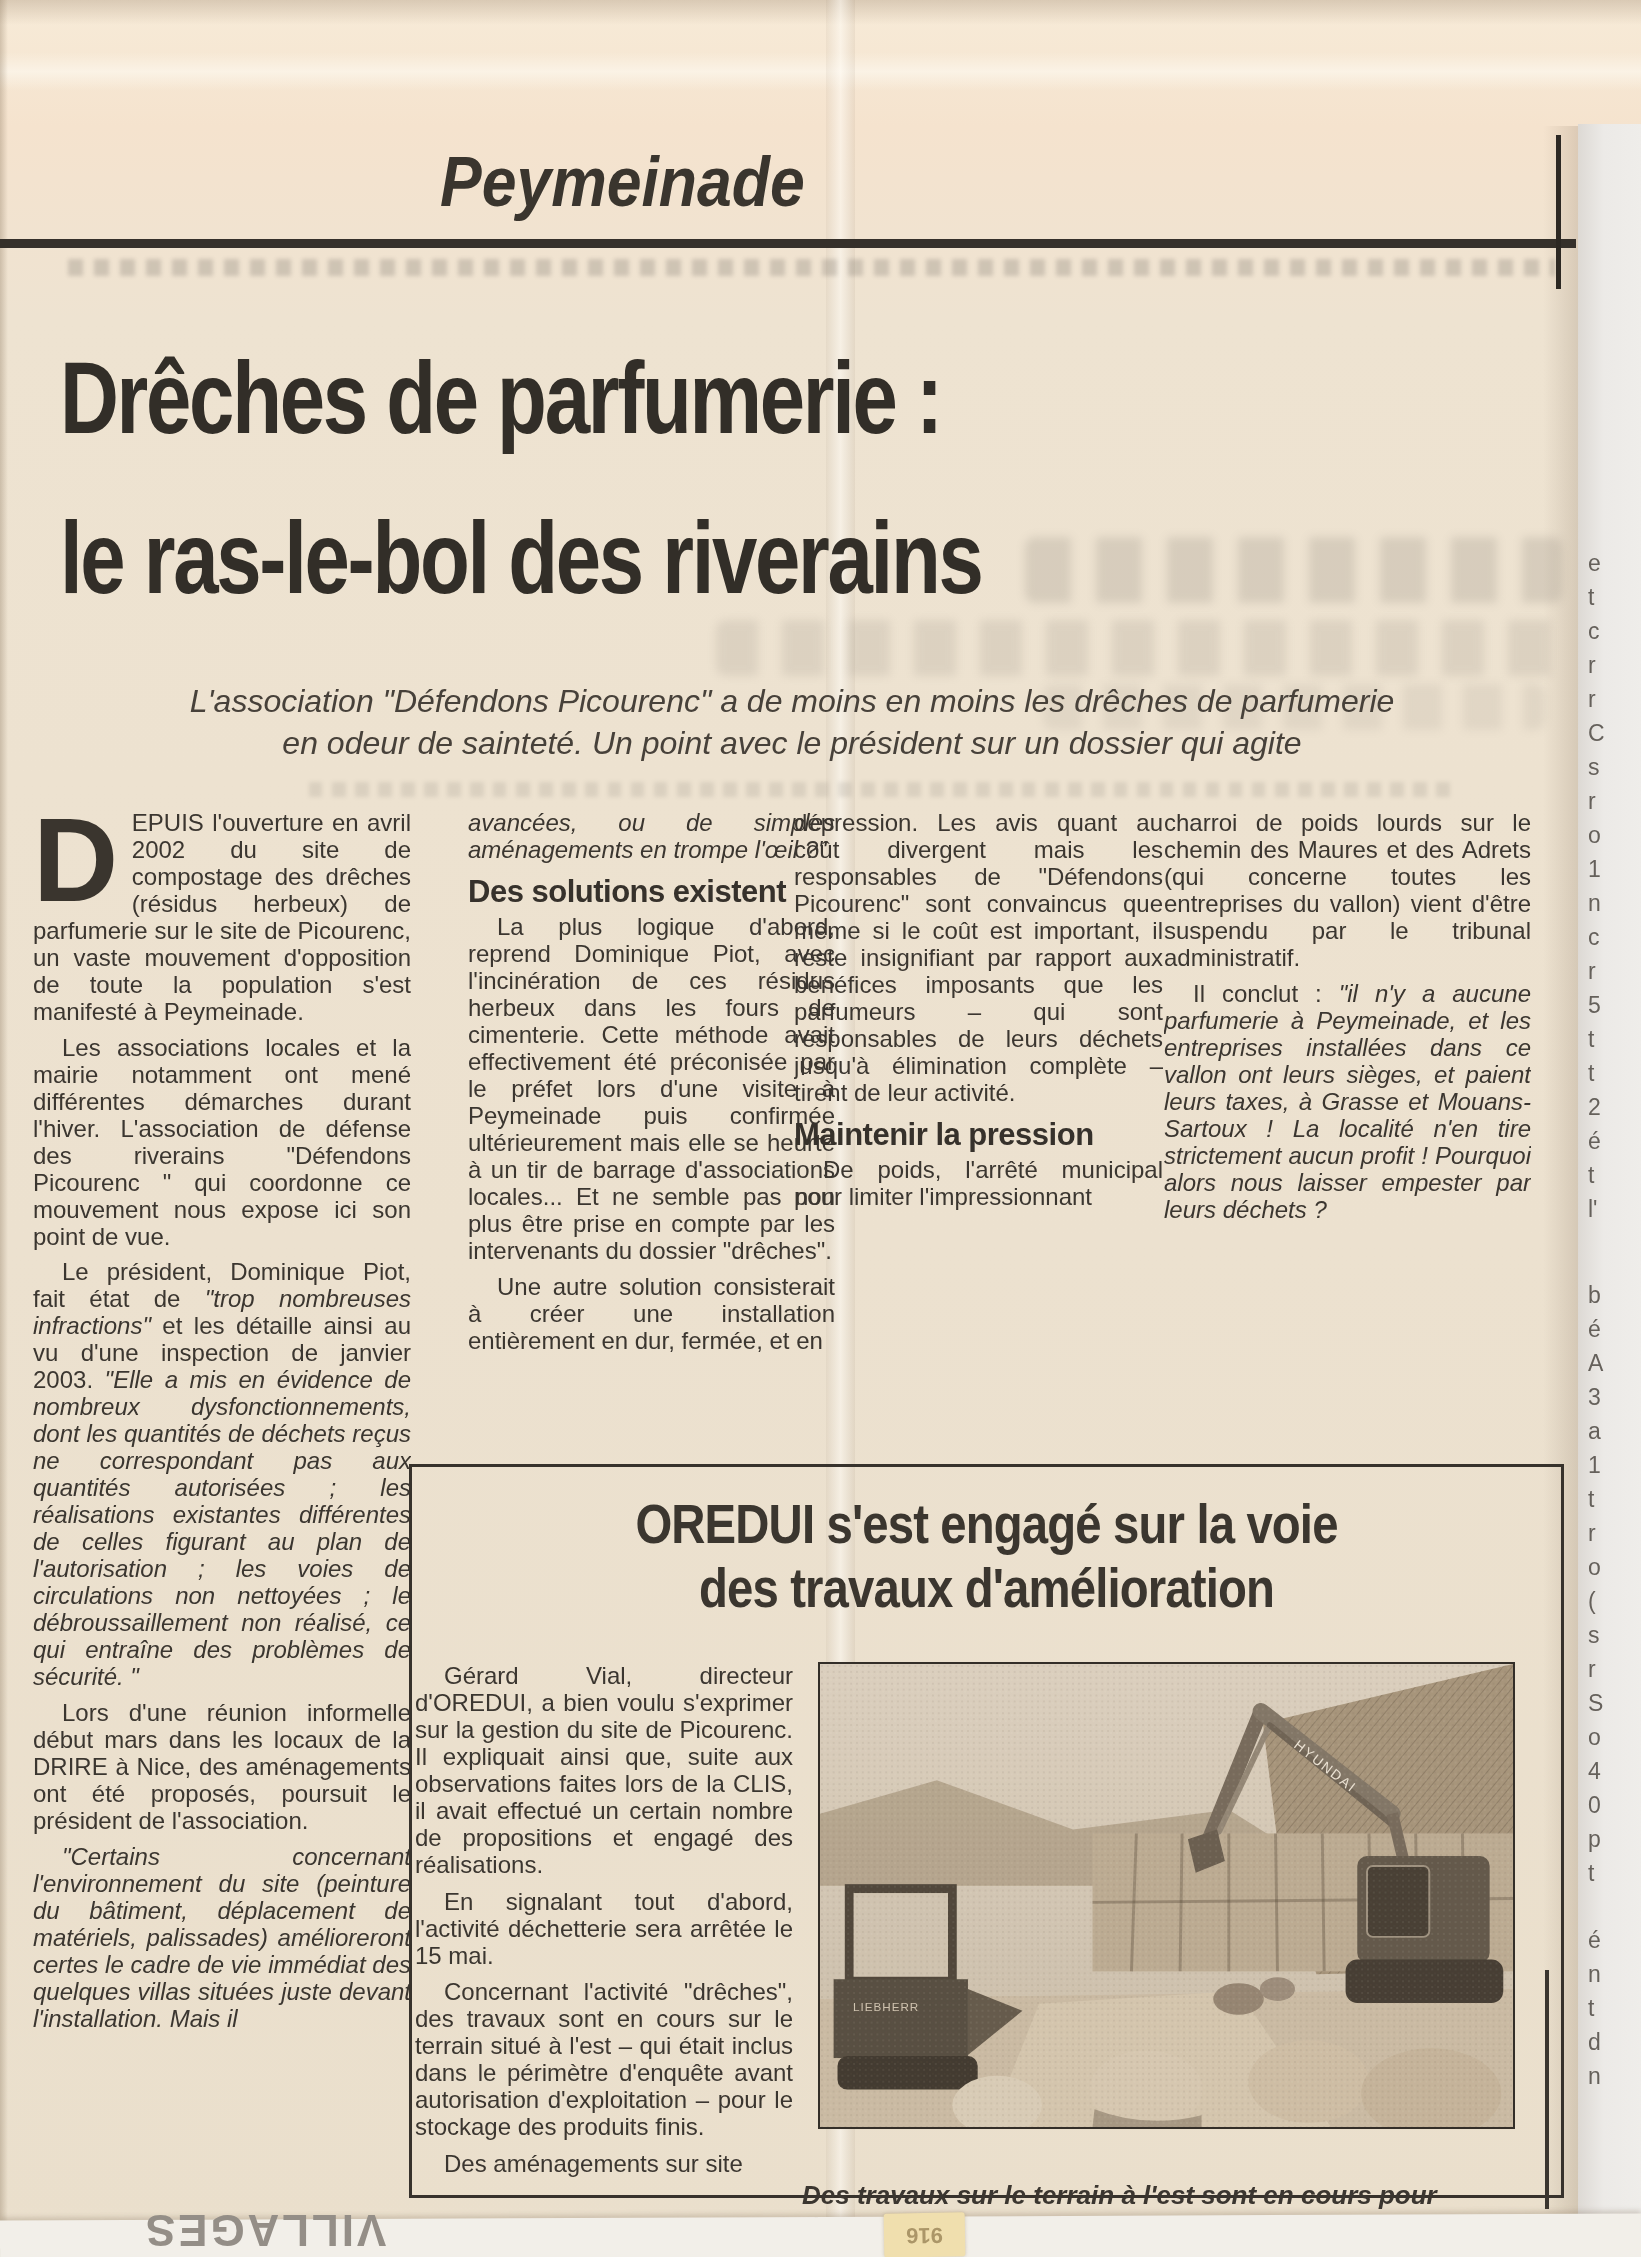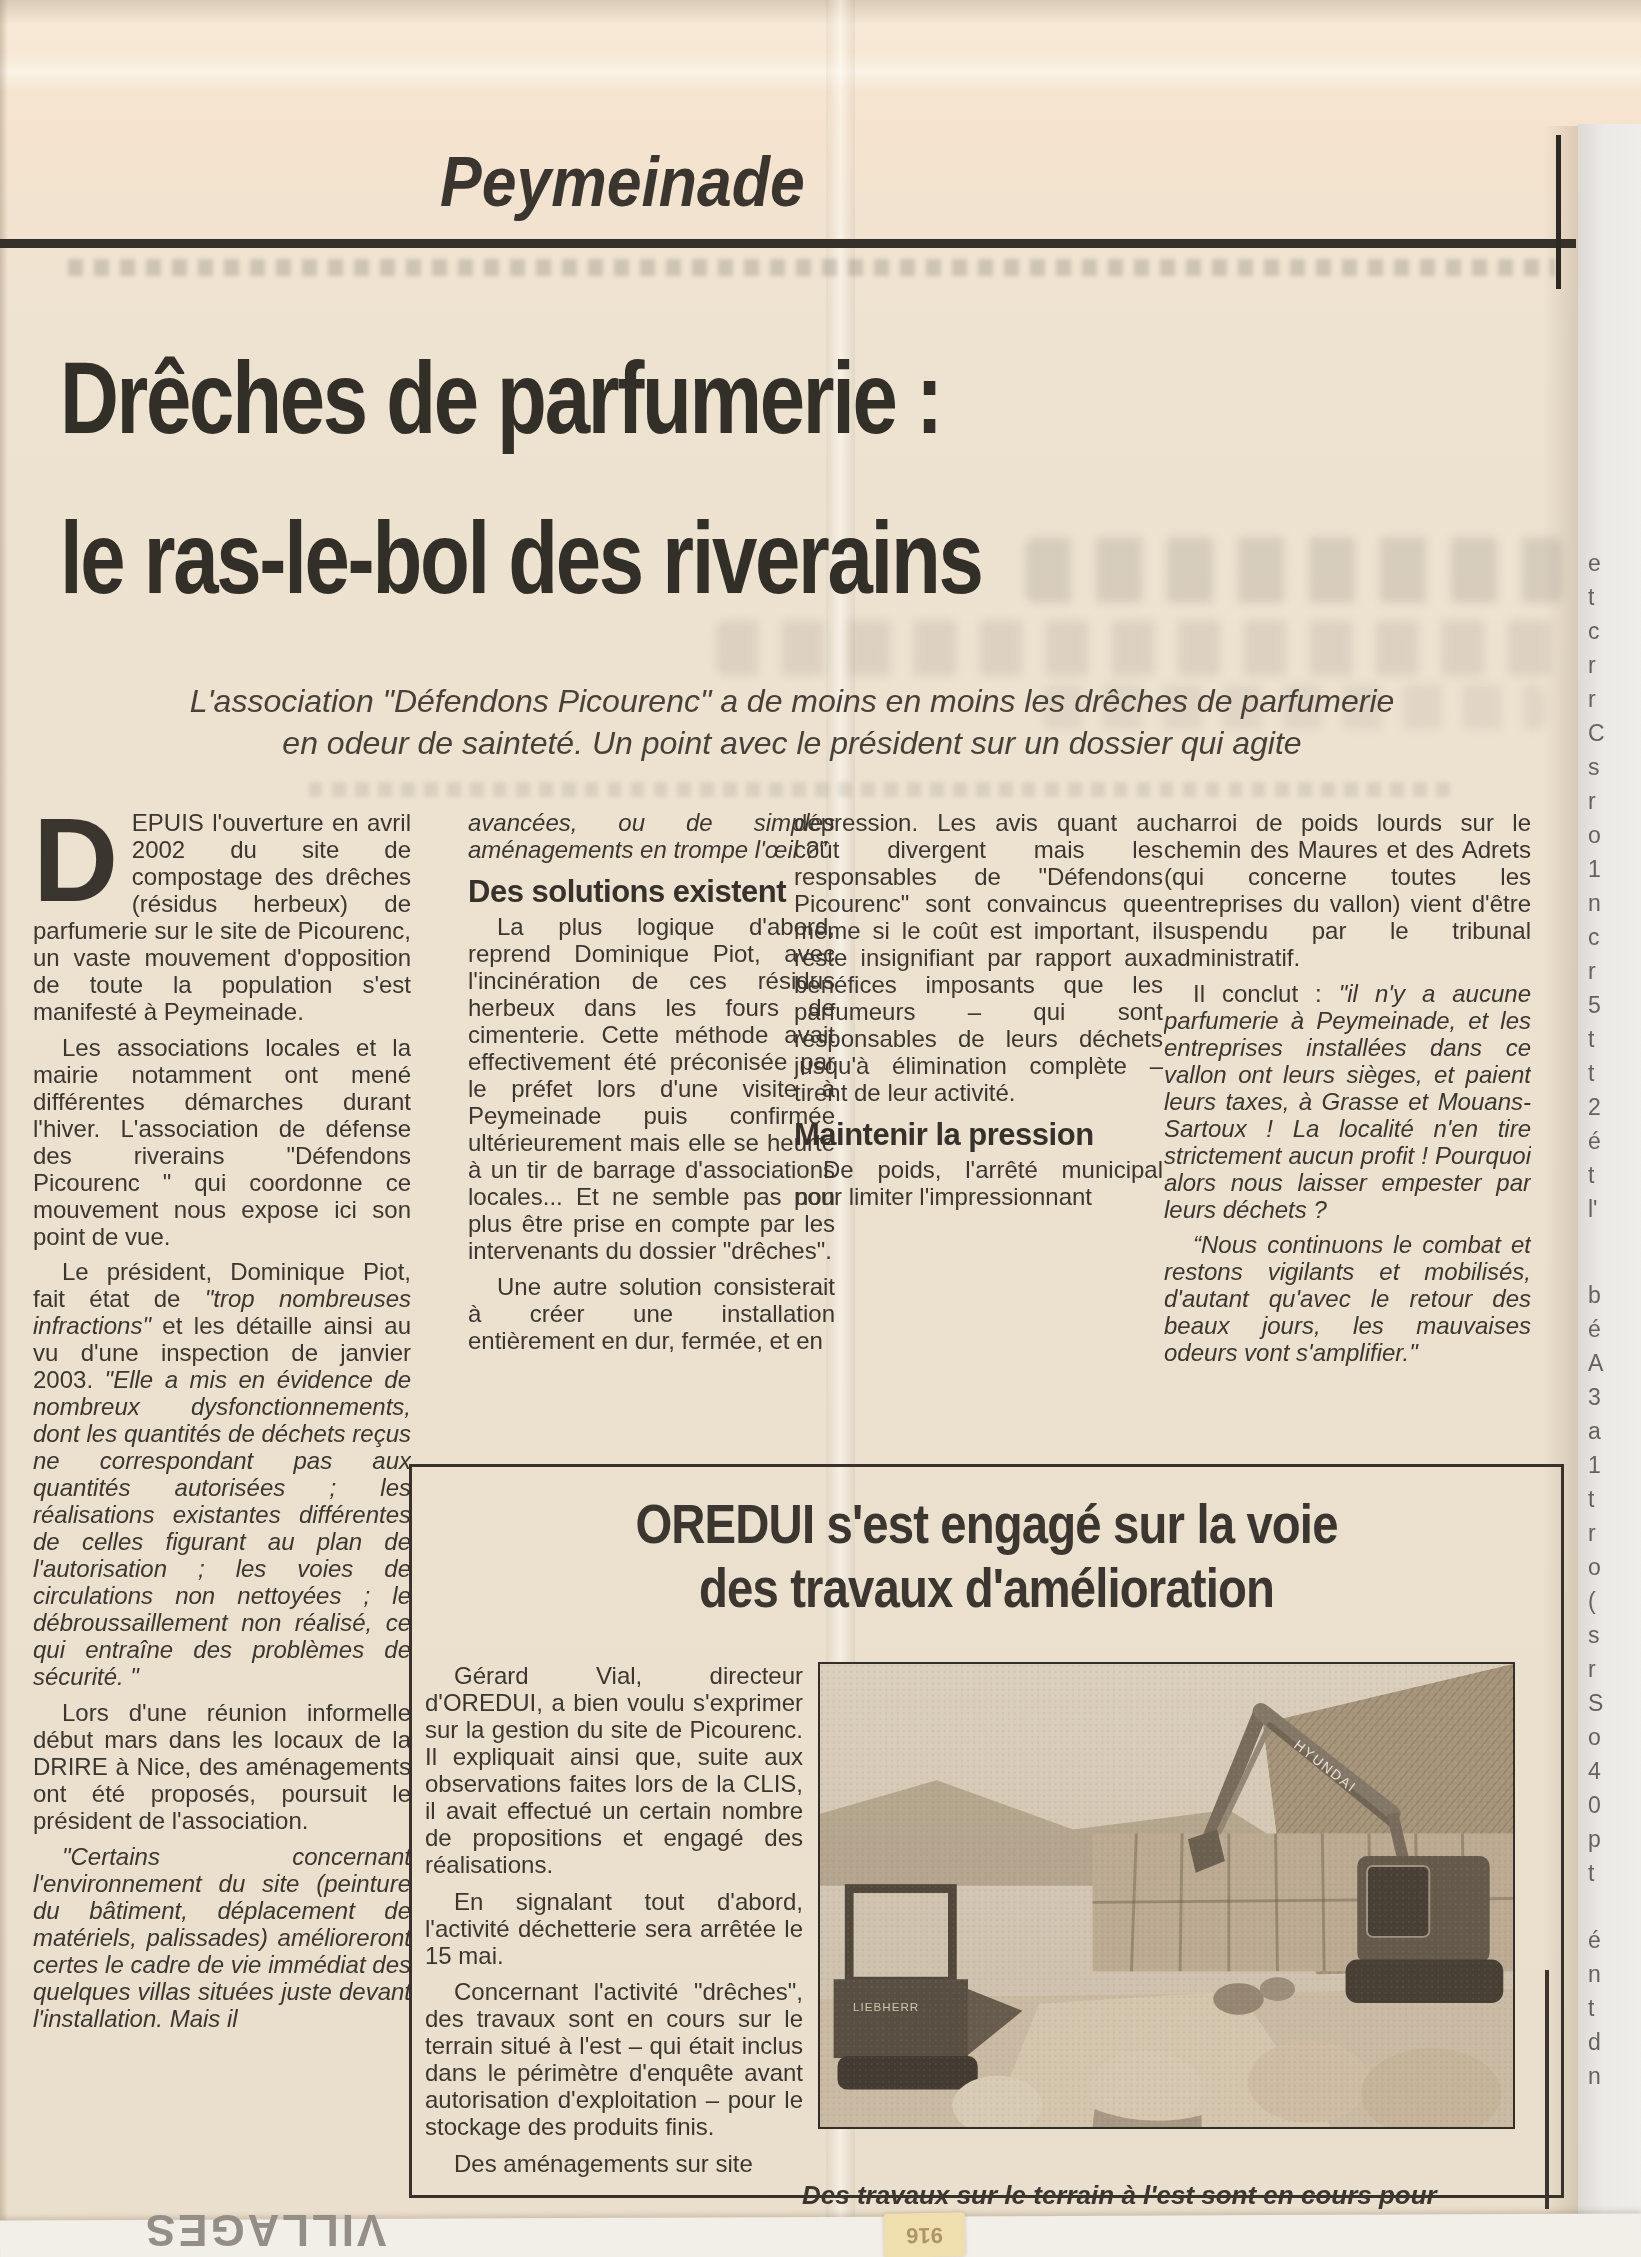--- a/index.html
+++ b/index.html
@@ -52,21 +52,21 @@
   .col p.noind { text-indent:0; }
   .it { font-style:italic; }
   .subhead { font-size:31px; font-weight:bold; color:#36312b; margin:15.4px 0 7.7px; letter-spacing:-0.5px; }
   .dropcap { float:left; font-size:118px; line-height:91px; font-weight:bold; color:#3a352e;
     width:93px; margin:5.8px 5.8px 0 0; }
   
   .box { left:409px; top:1464px; width:1155px; height:734px; border:3.9px solid #37322c; box-sizing:border-box; }
   .box-title { left:0; top:25px; width:100%; text-align:center; font-weight:bold; color:#3b362f;
     font-size:55px; line-height:64px; letter-spacing:-1px; }
   .box-title .tl { display:block; transform:scaleX(.86); white-space:nowrap; }
-  .box-text { left:13px; top:195px; width:378px; height:541px; overflow:hidden;
+  .box-text { left:3px; top:195px; width:378px; height:541px; overflow:hidden;
     font-size:24px; line-height:27px; color:#3b3630; }
   .box-text p { margin:0 0 9.7px; text-align:justify; text-indent:29px; }
   .box-photo { left:406px; top:195px; width:693px; height:463px; border:2.9px solid #332e28; background:#cfc5b4; }
   .box-photo svg { display:block; width:100%; height:100%; }
   .box-caption { left:390px; top:674px; width:736px; font-size:26px; line-height:32px;
     font-weight:bold; font-style:italic; color:#3b3630;margin-top:38px; }
   .cap-row { display:flex; justify-content:space-between; }
   
   .fragments { left:1588px; width:39px; white-space:pre-line; font-size:23px; line-height:34px;
     color:#4f4a44; opacity:.85; text-align:left; }
@@ -124,21 +124,20 @@
 
   <div class="abs col c3">
     <p class="noind">dépression. Les avis quant au coût divergent mais les responsables de "Défendons Picourenc" sont convaincus que même si le coût est important, il reste insignifiant par rapport aux bénéfices imposants que les parfumeurs – qui sont responsables de leurs déchets jusqu'à élimination complète – tirent de leur activité.</p>
     <div class="subhead">Maintenir la pression</div>
     <p>De poids, l'arrêté municipal pour limiter l'impressionnant</p>
   </div>
 
   <div class="abs col c4">
     <p class="noind">charroi de poids lourds sur le chemin des Maures et des Adrets (qui concerne toutes les entreprises du vallon) vient d'être suspendu par le tribunal administratif.</p>
     <p><span>Il conclut : </span><span class="it">"il n'y a aucune parfumerie à Peymeinade, et les entreprises installées dans ce vallon ont leurs sièges, et paient leurs taxes, à Grasse et Mouans-Sartoux ! La localité n'en tire strictement aucun profit ! Pourquoi alors nous laisser empester par leurs déchets ?</span></p>
-    <p class="it">“Nous continuons le combat et restons vigilants et mobilisés, d'autant qu'avec le retour des beaux jours, les mauvaises odeurs vont s'amplifier."</p>
   </div>
 
   <div class="abs box">
     <div class="abs box-title">
       <span class="tl">OREDUI s'est engagé sur la voie</span>
       <span class="tl">des travaux d'amélioration</span>
     </div>
     <div class="abs box-text">
       <p>Gérard Vial, directeur d'OREDUI, a bien voulu s'exprimer sur la gestion du site de Picourenc. Il expliquait ainsi que, suite aux observations faites lors de la CLIS, il avait effectué un certain nombre de propositions et engagé des réalisations.</p>
       <p>En signalant tout d'abord, l'activité déchetterie sera arrêtée le 15 mai.</p>

